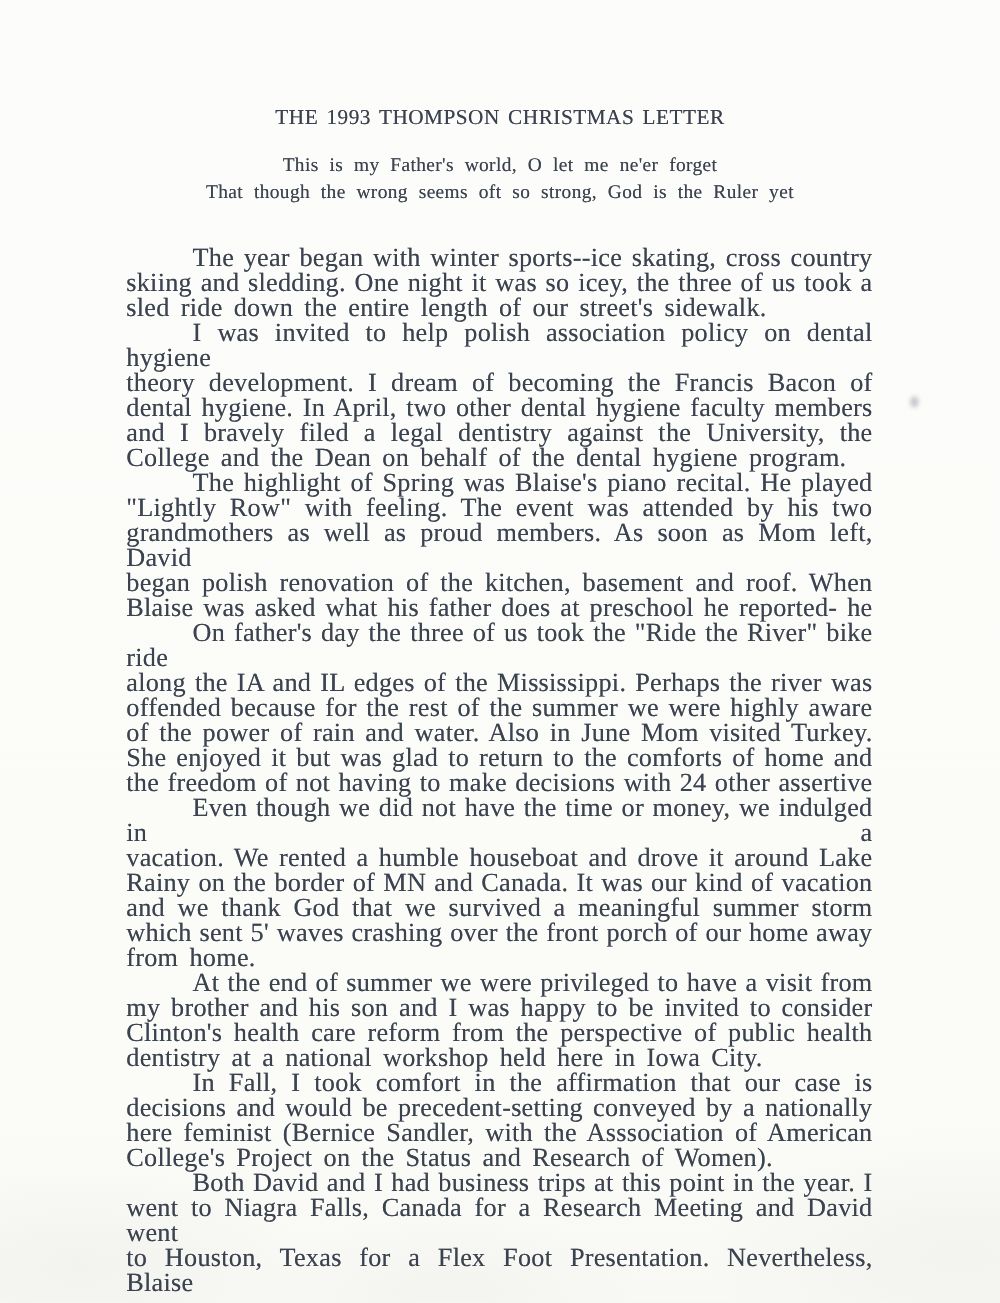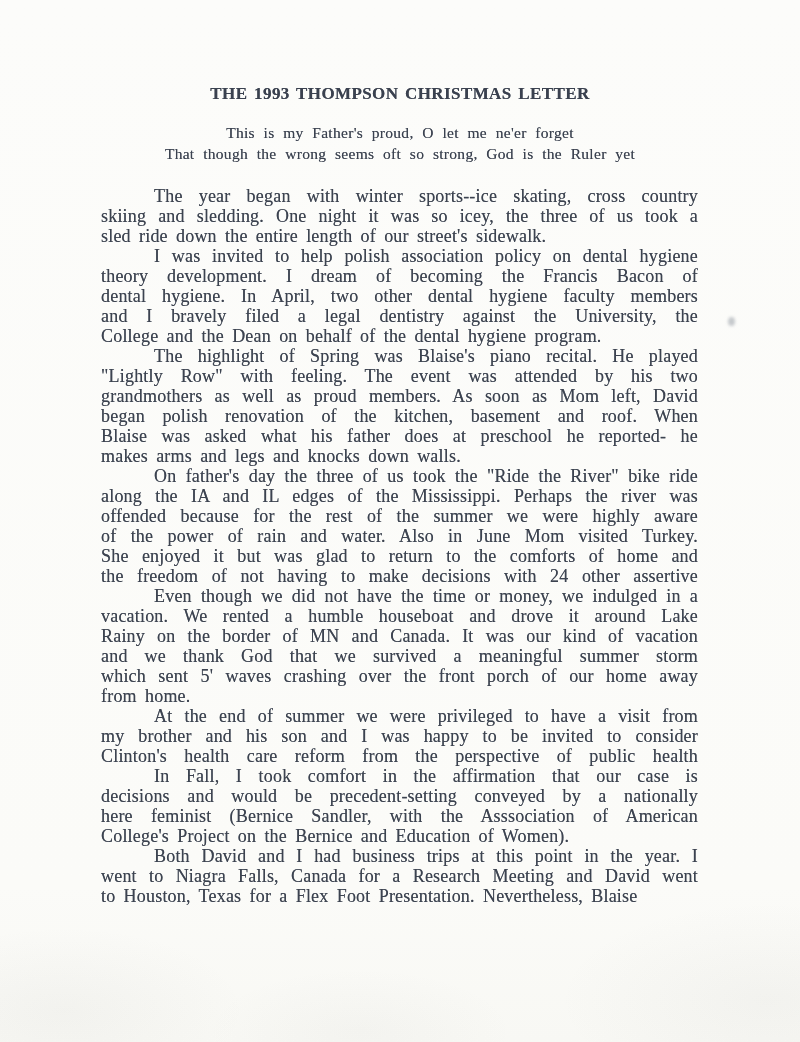--- a/index.html
+++ b/index.html
@@ -30,41 +30,40 @@
     position: absolute;
     top: 84px;
     left: 0;
     width: 800px;
     text-align: center;
     font-size: 17px;
     letter-spacing: 0.4px;
     word-spacing: 2px;
     color: #3a414f;
     text-shadow: 0 0 0.5px rgba(58,65,79,0.7);
-    font-weight: bold;
   }
   .epigraph {
     position: absolute;
     top: 123px;
     left: 0;
     width: 800px;
     text-align: center;
     font-size: 15.5px;
     line-height: 20.5px;
     word-spacing: 4.5px;
     letter-spacing: 0.3px;
     color: #3b4250;
     text-shadow: 0 0 0.5px rgba(59,66,80,0.65);
   }
   .letter-body {
     position: absolute;
     left: 101px;
-    top: 186px;
+    top: 196px;
     width: 597px;
-    font-size: 18px;
+    font-size: 21px;
     line-height: 20px;
     color: #3c4350;
     text-shadow: 0 0 0.5px rgba(60,67,80,0.65);
   }
   .line {
     text-align: justify;
     text-align-last: justify;
     letter-spacing: 0.2px;
     white-space: normal;
   }
@@ -87,57 +86,57 @@
     opacity: 0.55;
   }
 </style>
 </head>
 <body>
 
 <div class="page">
   <div class="title">THE 1993 THOMPSON CHRISTMAS LETTER</div>
 
   <div class="epigraph">
-    <div>This is my Father's proud, O let me ne'er forget</div>
+    <div>This is my Father's world, O let me ne'er forget</div>
     <div>That though the wrong seems oft so strong, God is the Ruler yet</div>
   </div>
 
   <div class="letter-body">
       <div class="line first">The year began with winter sports--ice skating, cross country</div>
       <div class="line">skiing and sledding.  One night it was so icey, the three of us took a</div>
       <div class="line end">sled ride down the entire length of our street's sidewalk.</div>
       <div class="line first">I was invited to help polish association policy on dental hygiene</div>
       <div class="line">theory development.  I dream of becoming the Francis Bacon of</div>
       <div class="line">dental hygiene.  In April, two other dental hygiene faculty members</div>
       <div class="line">and I bravely filed a legal dentistry against the University, the</div>
       <div class="line end">College and the Dean on behalf of the dental hygiene program.</div>
       <div class="line first">The highlight of Spring was Blaise's piano recital.  He played</div>
       <div class="line">"Lightly Row" with feeling.  The event was attended by his two</div>
       <div class="line">grandmothers as well as proud members.  As soon as Mom left, David</div>
       <div class="line">began polish renovation of the kitchen, basement and roof.  When</div>
       <div class="line">Blaise was asked what his father does at preschool he reported- he</div>
-      <div class="line end">makes arms and legs and knocks down walls.</div>
       <div class="line first">On father's day the three of us took the "Ride the River" bike ride</div>
       <div class="line">along the IA and IL edges of the Mississippi.  Perhaps the river was</div>
       <div class="line">offended because for the rest of the summer we were highly aware</div>
       <div class="line">of the power of rain and water.  Also in June Mom visited Turkey.</div>
       <div class="line">She enjoyed it but was glad to return to the comforts of home and</div>
       <div class="line">the freedom of not having to make decisions with 24 other assertive</div>
       <div class="line first">Even though we did not have the time or money, we indulged in a</div>
       <div class="line">vacation.  We rented a humble houseboat and drove it around Lake</div>
       <div class="line">Rainy on the border of MN and Canada.  It was our kind of vacation</div>
       <div class="line">and we thank God that we survived a meaningful summer storm</div>
       <div class="line">which sent 5' waves crashing over the front porch of our home away</div>
       <div class="line end">from home.</div>
       <div class="line first">At the end of summer we were privileged to have a visit from</div>
       <div class="line">my brother and his son and I was happy to be invited to consider</div>
       <div class="line">Clinton's health care reform from the perspective of public health</div>
+      <div class="line end">dentistry at a national workshop held here in Iowa City.</div>
       <div class="line first">In Fall, I took comfort in the affirmation that our case is</div>
       <div class="line">decisions and would be precedent-setting conveyed by a nationally</div>
       <div class="line">here feminist (Bernice Sandler, with the Asssociation of American</div>
-      <div class="line end">College's Project on the Bernice and Education of Women).</div>
+      <div class="line end">College's Project on the Status and Research of Women).</div>
       <div class="line first">Both David and I had business trips at this point in the year.  I</div>
       <div class="line">went to Niagra Falls, Canada for a Research Meeting and David went</div>
       <div class="line end">to Houston, Texas for a Flex Foot Presentation.  Nevertheless, Blaise</div>
     </div>
 
   <div class="smudge"></div>
 </div>
 
 </body></html>

